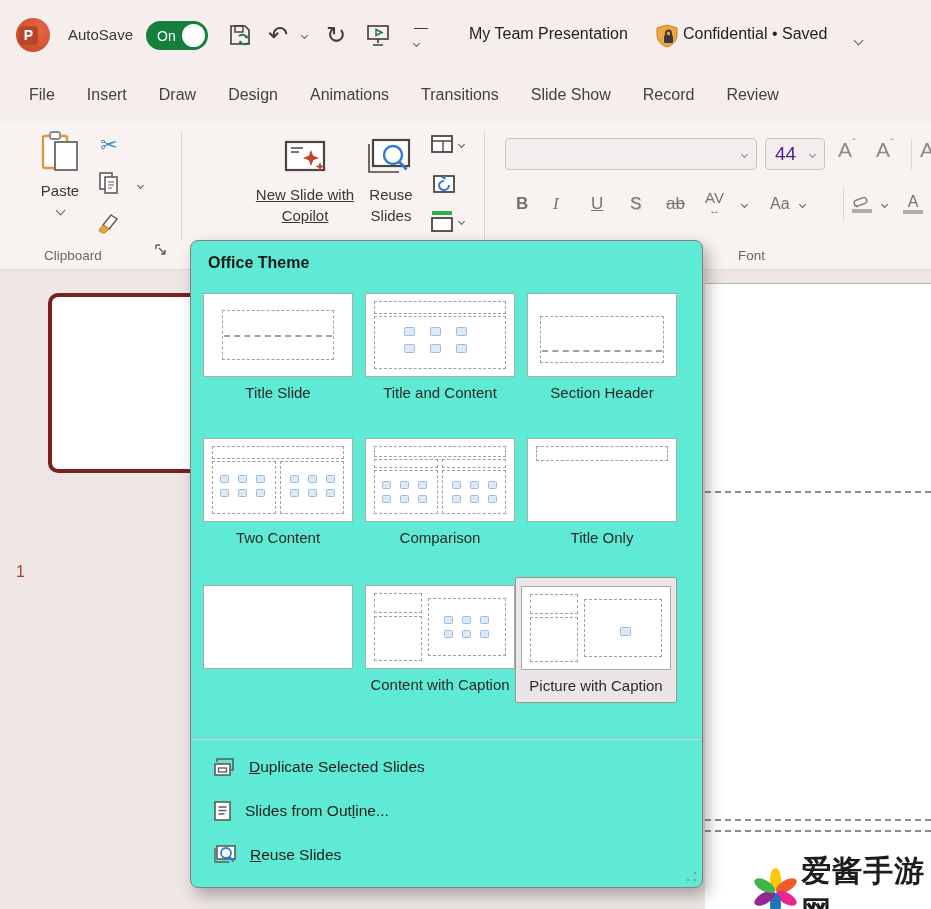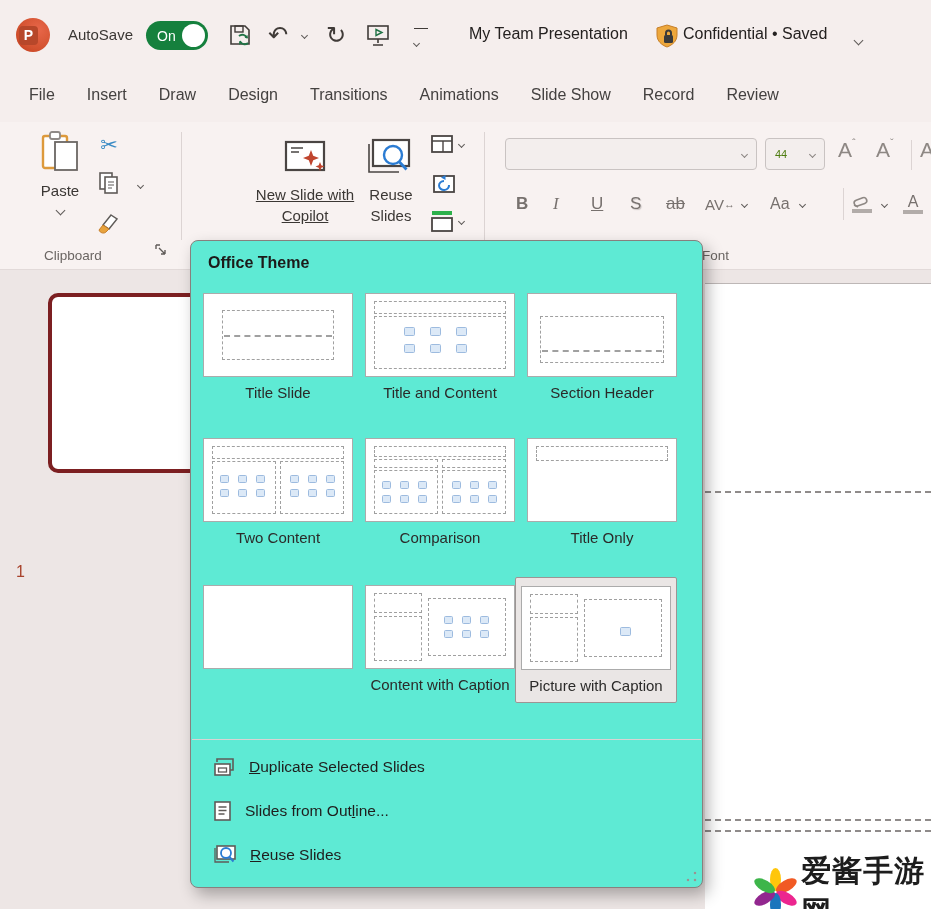--- a/index.html
+++ b/index.html
@@ -44,21 +44,21 @@
   .clip-svg { margin-bottom:6px; }
   .small-tool { position:absolute; width:26px; height:26px; display:flex; align-items:center; justify-content:center; }
   .group-label { position:absolute; bottom:6px; font-size:13.5px; color:#6a6562; }
   .launcher { position:absolute; bottom:8px; }
   .newslide-btn { left:190px; top:6px; width:58px; height:112px; background:#E7E2E1; border:1px solid #ACA5A4; border-radius:5px; }
   .copilot-btn { left:254px; top:6px; width:102px; height:112px; }
   .reuse-btn { left:358px; top:6px; width:66px; height:112px; }
   .mini-col-btn { position:absolute; display:flex; align-items:center; gap:5px; }
   .combo { position:absolute; background:#F3EEED; border:1px solid #C9C3C2; border-radius:4px; height:32px; display:flex; align-items:center; }
   .combo .chev { margin-left:auto; margin-right:9px; border-color:#8a8481; }
-  .combo .val { font-size:11px; color:#4d7c0f; padding-left:9px; }
+  .combo .val { font-size:19px; color:#4c1d95; padding-left:9px; }
   .fmt-btn { position:absolute; top:66px; height:32px; display:flex; align-items:center; justify-content:center; color:#77716e; font-size:17px; }
   .fontsize-btns { position:absolute; top:16px; font-size:21px; color:#8E8884; }
   .sup { font-size:11px; vertical-align:top; line-height:1; }
   .underbar { display:block; width:20px; height:4px; background:#B2ACA9; margin-top:1px; }
   
   .content-bg { position:absolute; left:0; top:270px; width:931px; height:639px; background:#EDE6E5; }
   .slide-number { position:absolute; left:16px; top:293px; font-size:16px; color:#A8432C; }
   .slide-thumb { position:absolute; left:48px; top:293px; width:175px; height:180px; background:#fff;
     border:4px solid #7C1F21; border-radius:10px; }
   .canvas { position:absolute; left:705px; top:283px; width:226px; height:626px; background:#fff; border-top:1px solid #BDB7B6; }
@@ -146,22 +146,22 @@
       </div>
       <span class="sens-label">Confidential • Saved</span>
       <span class="title-chev"><span class="chev"></span></span>
     </div>
 
     <div class="tabrow">
       <div class="tab">File</div>
       <div class="tab">Insert</div>
       <div class="tab">Draw</div>
       <div class="tab">Design</div>
+      <div class="tab">Animations</div>
       <div class="tab">Transitions</div>
-      <div class="tab">Animations</div>
       <div class="tab">Slide Show</div>
       <div class="tab">Record</div>
       <div class="tab">Review</div>
     </div>
   </div>
 
   <div class="ribbon">
 
     <div class="big-btn paste-btn">
       <svg class="clip-svg" width="42" height="44" viewBox="0 0 42 44">
@@ -255,21 +255,21 @@
     <div class="fontsize-btns" style="left:838px;"><span>A</span><span class="sup">ˆ</span></div>
     <div class="fontsize-btns" style="left:876px;"><span>A</span><span class="sup">ˇ</span></div>
     <div class="vsep" style="left:911px; top:18px; height:30px;"></div>
     <div class="fontsize-btns" style="left:920px;"><span>A</span></div>
 
     <div class="fmt-btn" style="left:516px; font-weight:bold;">B</div>
     <div class="fmt-btn" style="left:553px; font-style:italic; font-family:'Liberation Serif',serif;">I</div>
     <div class="fmt-btn" style="left:591px; text-decoration:underline;">U</div>
     <div class="fmt-btn" style="left:630px; text-shadow:1px 1px 1px #c9c3c2;">S</div>
     <div class="fmt-btn" style="left:666px; text-decoration:line-through;">ab</div>
-    <div class="fmt-btn" style="left:705px; flex-direction:row; font-size:15px; line-height:13px;">
+    <div class="fmt-btn" style="left:705px; flex-direction:column; font-size:15px; line-height:13px;">
       <span>AV</span>
         <span style="font-size:11px;">↔</span>
     </div>
     <div class="fmt-btn" style="left:742px;">
         <span class="chev small"></span>
       </div>
     <div class="fmt-btn" style="left:770px; font-size:16px;">Aa</div>
     <div class="fmt-btn" style="left:800px;">
         <span class="chev small"></span>
       </div>
@@ -281,21 +281,21 @@
         </svg>
       <span class="underbar"></span>
     </div>
     <div class="fmt-btn" style="left:882px;">
         <span class="chev small"></span>
       </div>
     <div class="fmt-btn" style="left:903px; flex-direction:column; font-size:16px; line-height:15px;">
       <span>A</span>
         <span class="underbar"></span>
     </div>
-    <div class="group-label" style="left:702px;">Font</div>
+    <div class="group-label" style="left:702px;padding-left:36px;">Font</div>
   </div>
 
   <div class="content-bg">
     <div class="slide-number">1</div>
     <div class="slide-thumb" style="left:48px; top:23px;"></div>
     <div class="canvas" style="top:13px;">
       <div class="dash-line" style="top:207px;"></div>
       <div class="dash-line" style="top:535px;"></div>
       <div class="dash-line" style="top:546px;"></div>
     </div>

